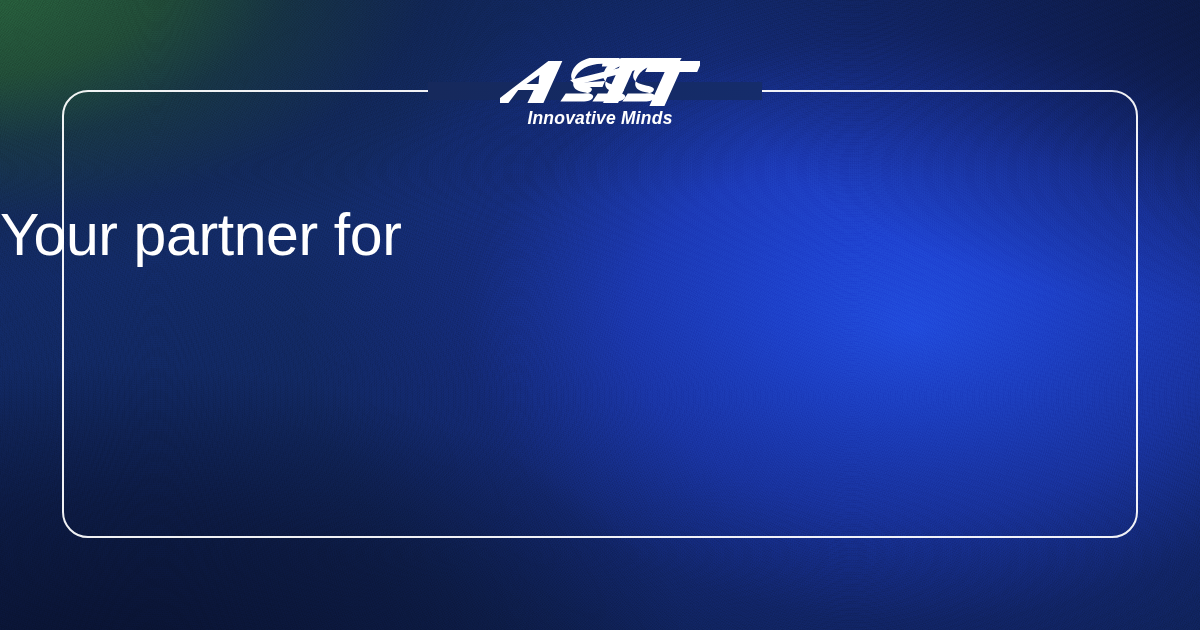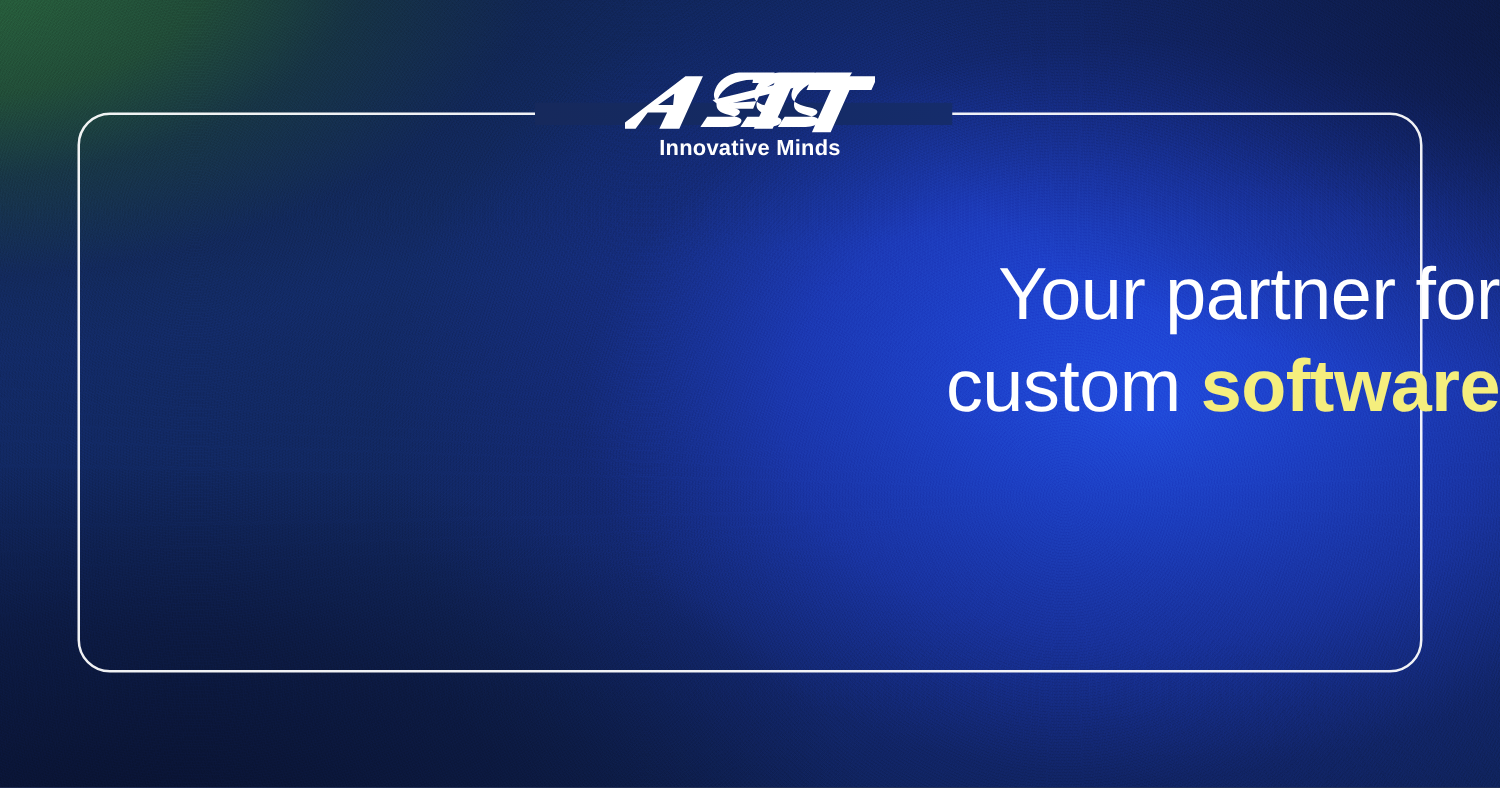--- a/index.html
+++ b/index.html
@@ -92,34 +92,34 @@
     display:block;
     width:200px; height:48px;
   }
   #logo-tagline {
     margin-top:4px;
     font-size:17.5px;
     font-weight:bold;
     color:#ffffff;
     letter-spacing:.2px;
     line-height:1;
+    font-style:italic;
   }
 
   
   #headline {
     position:absolute;
     left:0; right:0; top:198px;
-    text-align:right;
+    text-align:left;
     color:#ffffff;
     font-size:59px;
     line-height:74px;
     font-weight:400;
     letter-spacing:-0.4px;
     white-space:nowrap;
-    padding-left:16px;
   }
   #headline .ln { display:block; }
   .accent {
     color:#f5ee7d;
     font-weight:bold;
   }
 </style>
 </head>
 <body>
 
@@ -177,16 +177,15 @@
         <path d="M140 44 L296 6 L296 18 L152 54 Z" opacity="1"></path>
         <path d="M152 50 L210 46 L205 58 L150 58 Z" opacity="1"></path>
       </g>
     </svg>
 
     <div id="logo-tagline">Innovative Minds</div>
   </div>
 
   <div id="headline">
     <span class="ln">Your partner for</span>
-    <span class="ln"><span>custom </span><span class="accent">software</span></span>
   </div>
 
 </div>
 
 </body></html>

